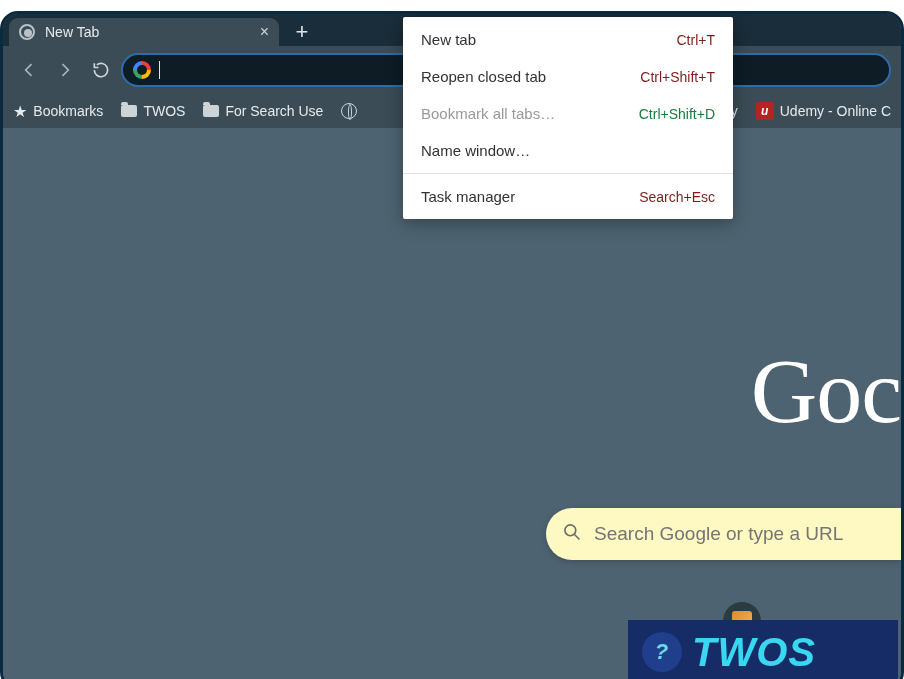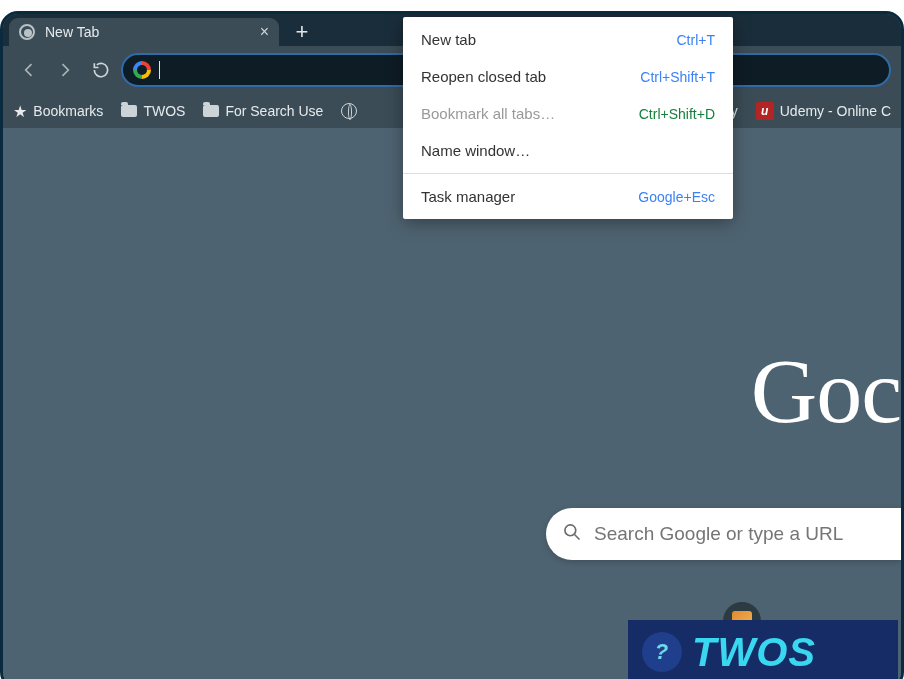--- a/index.html
+++ b/index.html
@@ -28,29 +28,29 @@
 .bm { display:flex; align-items:center; gap:6px; cursor:pointer; white-space:nowrap; }
 .folder-ic { width:16px; height:12px; background:#cdd4d8; border-radius:2px; position:relative; }
 .folder-ic:before { content:""; position:absolute; top:-3px; left:0; width:7px; height:3px; background:#cdd4d8; border-radius:2px 2px 0 0; }
 .globe-ic { width:16px; height:16px; border:1.5px solid #cdd4d8; border-radius:50%; position:relative; }
 .globe-ic:after { content:""; position:absolute; left:6px; top:0; width:2px; height:100%; border:1px solid #cdd4d8; border-radius:50%; }
 .red-u { width:18px; height:18px; background:#b32424; color:#fff; font-weight:bold; font-size:12px; display:flex; align-items:center; justify-content:center; font-style:italic; border-radius:2px; }
 .star-ic { color:#e6eaec; font-size:16px; }
 
 .viewport { position:absolute; left:0; right:0; top:114px; bottom:0; background:#4e6371; }
 .google-logo { position:absolute; right:0; top:210px; color:#fff; font-size:92px; font-weight:500; letter-spacing:-1px; font-family:Liberation Serif, serif; }
-.searchbar { position:absolute; right:0; top:380px; width:355px; height:52px; background:#ffffff; border-radius:26px 0 0 26px; display:flex; align-items:center; padding:0 16px; gap:12px; color:#757575; font-size:19px; box-shadow:0 2px 6px rgba(0,0,0,0.2); }
+.searchbar { position:absolute; right:0; top:380px; width:355px; height:52px; background:#fef9c3; border-radius:26px 0 0 26px; display:flex; align-items:center; padding:0 16px; gap:12px; color:#757575; font-size:19px; box-shadow:0 2px 6px rgba(0,0,0,0.2); }
 .mag { color:#6b6b6b; font-size:20px; }
 .chip { position:absolute; right:140px; top:474px; width:38px; height:38px; border-radius:50%; background:#2c3a42; display:flex; align-items:center; justify-content:center; overflow:hidden; }
 .chip-inner { width:20px; height:20px; background:linear-gradient(135deg,#e08a2f,#f3b45a); border-radius:3px; }
 
 .ctx { position:absolute; left:400px; top:3px; width:330px; background:#fff; border-radius:2px; box-shadow:0 4px 18px rgba(0,0,0,0.35); padding:4px 0; z-index:50; }
 .ctx-item { display:flex; align-items:center; justify-content:space-between; padding:10px 18px; color:#333; font-size:15px; cursor:pointer; }
 .ctx-item.disabled { color:#999; cursor:default; }
-.ctx-item .sc { color:#3b82f6; font-size:14px; }
+.ctx-item .sc { color:#7f1d1d; font-size:14px; }
 .ctx-item.disabled .sc { color:#15803d; }
 .ctx-sep { height:1px; background:#e0e0e0; margin:4px 0; }
 
 .watermark { position:absolute; right:3px; bottom:3px; height:64px; width:270px; background:#152c66; display:flex; align-items:center; gap:10px; padding:0 14px; color:#39d7f0; font-size:40px; font-weight:900; font-style:italic; letter-spacing:1px; }
 .wm-ic { width:40px; height:40px; border-radius:50%; background:#1f3e8b; display:flex; align-items:center; justify-content:center; color:#6dd9e8; font-size:22px; }
 </style>
 </head>
 <body>
 
 <div class="frame">
@@ -144,21 +144,21 @@
       <span>Bookmark all tabs…</span>
       <span class="sc">Ctrl+Shift+D</span>
     </div>
     <div class="ctx-item">
       <span>Name window…</span>
       <span class="sc"></span>
     </div>
     <div class="ctx-sep"></div>
     <div class="ctx-item">
       <span>Task manager</span>
-      <span class="sc">Google+Esc</span>
+      <span class="sc">Search+Esc</span>
     </div>
   </div>
 
   <div class="watermark">
     <span class="wm-ic">?</span>
     <span>TWOS</span>
   </div>
 
 </div>
 

